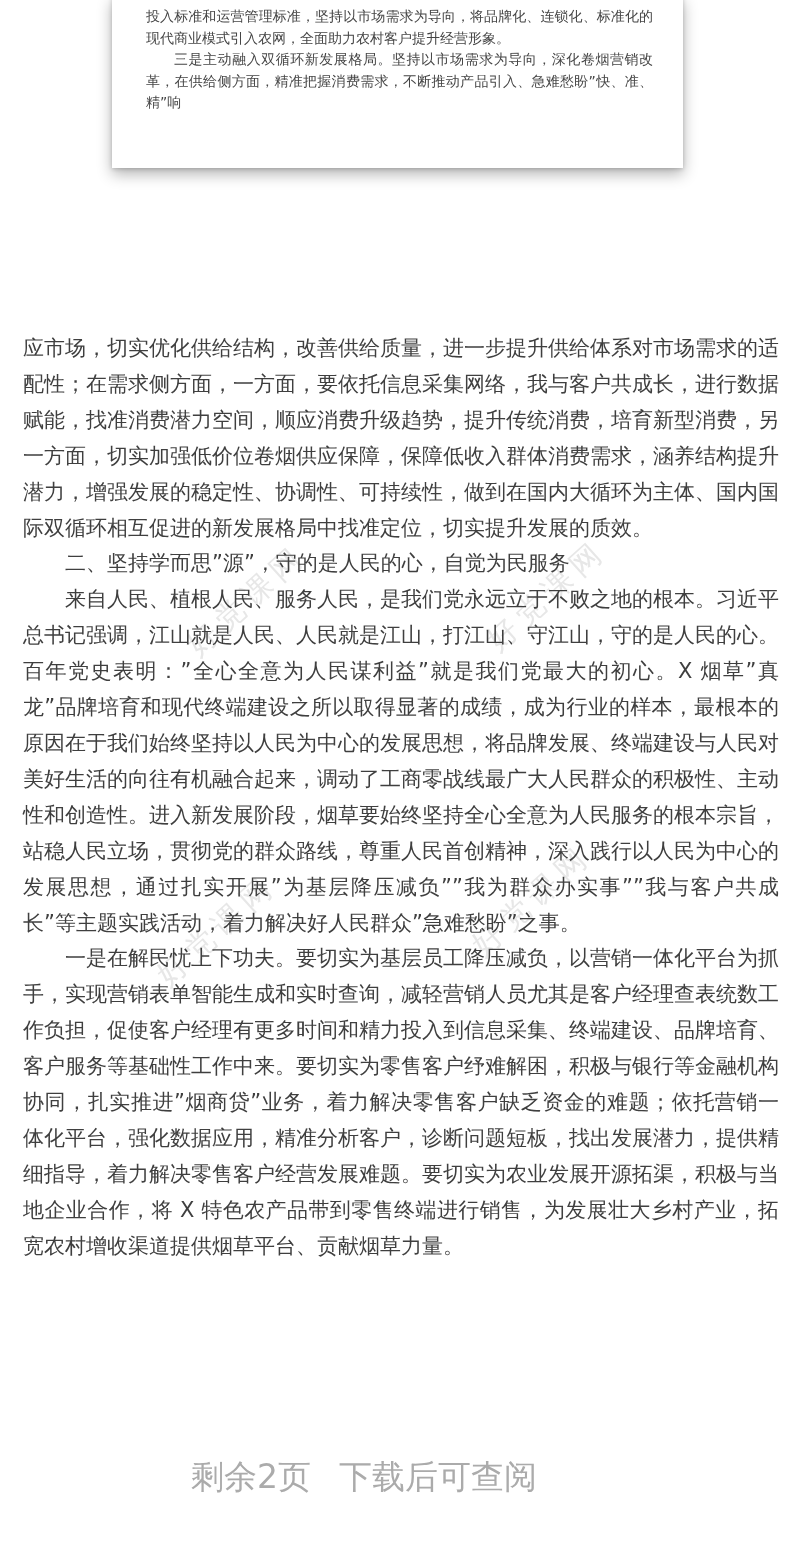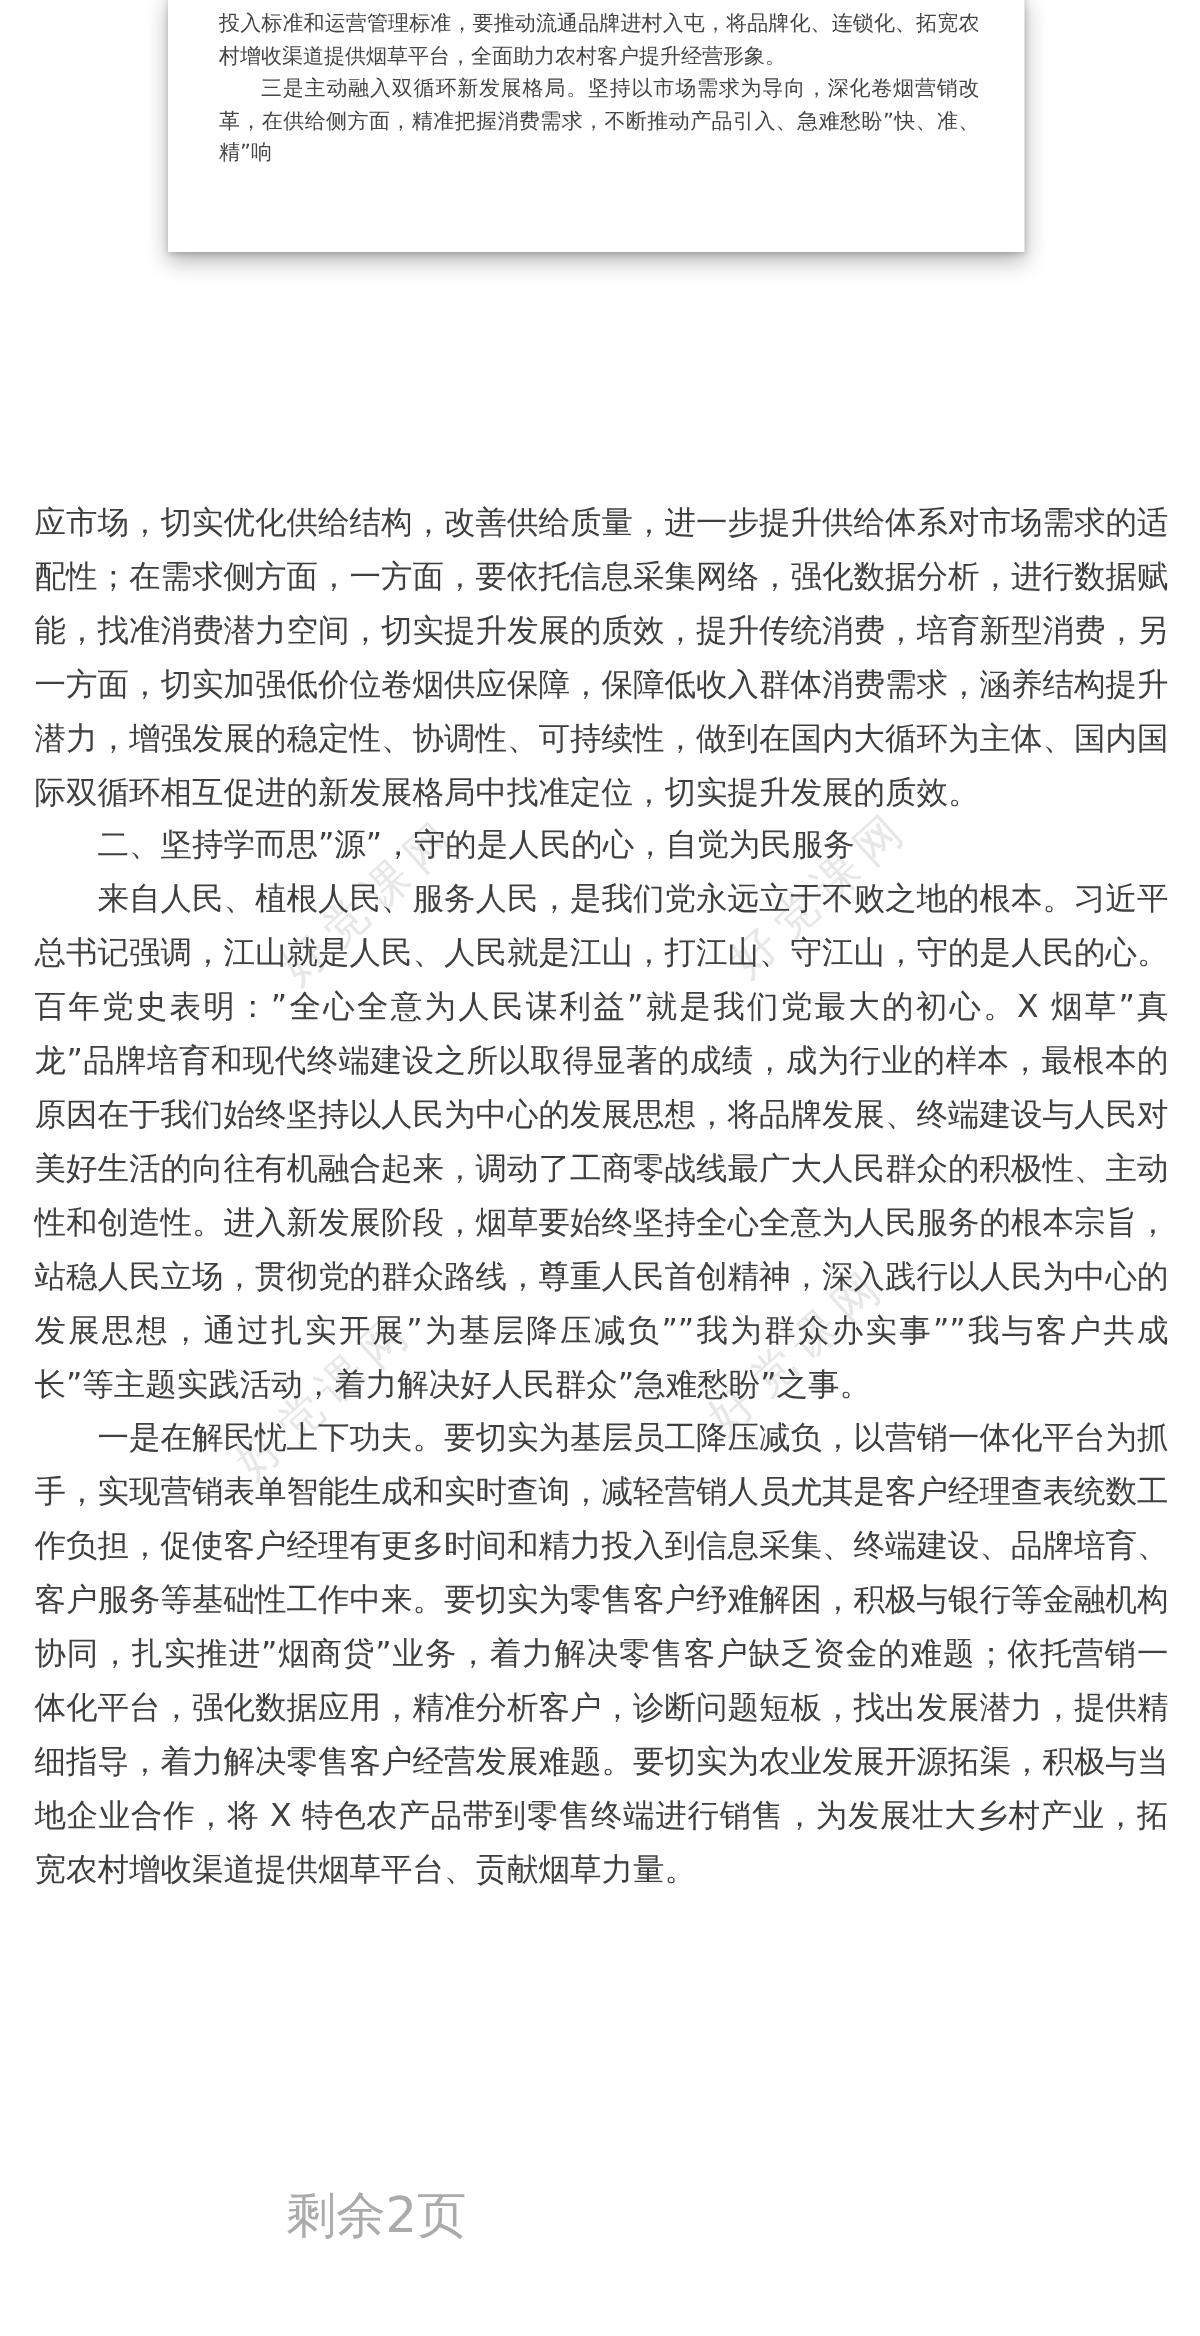--- a/index.html
+++ b/index.html
@@ -84,28 +84,29 @@
 <div class="stage">
 
   <div class="wm-layer">
       <div class="wm" style="left: 173px; top: 580px; color: rgb(231, 231, 231);">好党课网</div>
       <div class="wm" style="left: 473px; top: 575px; color: rgb(231, 231, 231);">好党课网</div>
       <div class="wm" style="left: 143px; top: 910px; color: rgb(231, 231, 231);">好党课网</div>
       <div class="wm" style="left: 458px; top: 880px; color: rgb(231, 231, 231);">好党课网</div>
     </div>
 
   <div class="page-card">
-      <p class="para">投入标准和运营管理标准，要推动流通品牌进村入屯，将品牌化、连锁化、拓宽农村增收渠道提供烟草平台，全面助力农村客户提升经营形象。</p>
+      <p class="para">投入标准和运营管理标准，坚持以市场需求为导向，将品牌化、连锁化、标准化的现代商业模式引入农网，全面助力农村客户提升经营形象。</p>
       <p class="para indent">三是主动融入双循环新发展格局。坚持以市场需求为导向，深化卷烟营销改革，在供给侧方面，精准把握消费需求，不断推动产品引入、急难愁盼”快、准、精”响</p>
     </div>
 
   <div class="doc-body">
-      <p class="para">应市场，切实优化供给结构，改善供给质量，进一步提升供给体系对市场需求的适配性；在需求侧方面，一方面，要依托信息采集网络，强化数据分析，进行数据赋能，找准消费潜力空间，切实提升发展的质效，提升传统消费，培育新型消费，另一方面，切实加强低价位卷烟供应保障，保障低收入群体消费需求，涵养结构提升潜力，增强发展的稳定性、协调性、可持续性，做到在国内大循环为主体、国内国际双循环相互促进的新发展格局中找准定位，切实提升发展的质效。</p>
+      <p class="para">应市场，切实优化供给结构，改善供给质量，进一步提升供给体系对市场需求的适配性；在需求侧方面，一方面，要依托信息采集网络，我与客户共成长，进行数据赋能，找准消费潜力空间，顺应消费升级趋势，提升传统消费，培育新型消费，另一方面，切实加强低价位卷烟供应保障，保障低收入群体消费需求，涵养结构提升潜力，增强发展的稳定性、协调性、可持续性，做到在国内大循环为主体、国内国际双循环相互促进的新发展格局中找准定位，切实提升发展的质效。</p>
       <p class="para indent">二、坚持学而思”源”，守的是人民的心，自觉为民服务</p>
       <p class="para indent">来自人民、植根人民、服务人民，是我们党永远立于不败之地的根本。习近平总书记强调，江山就是人民、人民就是江山，打江山、守江山，守的是人民的心。百年党史表明：”全心全意为人民谋利益”就是我们党最大的初心。X 烟草”真龙”品牌培育和现代终端建设之所以取得显著的成绩，成为行业的样本，最根本的原因在于我们始终坚持以人民为中心的发展思想，将品牌发展、终端建设与人民对美好生活的向往有机融合起来，调动了工商零战线最广大人民群众的积极性、主动性和创造性。进入新发展阶段，烟草要始终坚持全心全意为人民服务的根本宗旨，站稳人民立场，贯彻党的群众路线，尊重人民首创精神，深入践行以人民为中心的发展思想，通过扎实开展”为基层降压减负””我为群众办实事””我与客户共成长”等主题实践活动，着力解决好人民群众”急难愁盼”之事。</p>
       <p class="para indent">一是在解民忧上下功夫。要切实为基层员工降压减负，以营销一体化平台为抓手，实现营销表单智能生成和实时查询，减轻营销人员尤其是客户经理查表统数工作负担，促使客户经理有更多时间和精力投入到信息采集、终端建设、品牌培育、客户服务等基础性工作中来。要切实为零售客户纾难解困，积极与银行等金融机构协同，扎实推进”烟商贷”业务，着力解决零售客户缺乏资金的难题；依托营销一体化平台，强化数据应用，精准分析客户，诊断问题短板，找出发展潜力，提供精细指导，着力解决零售客户经营发展难题。要切实为农业发展开源拓渠，积极与当地企业合作，将 X 特色农产品带到零售终端进行销售，为发展壮大乡村产业，拓宽农村增收渠道提供烟草平台、贡献烟草力量。</p>
     </div>
 
   <div class="footer-notice">
     <span>剩余2页</span>
+    <span>下载后可查阅</span>
   </div>
 
 </div>
 
 </body></html>

